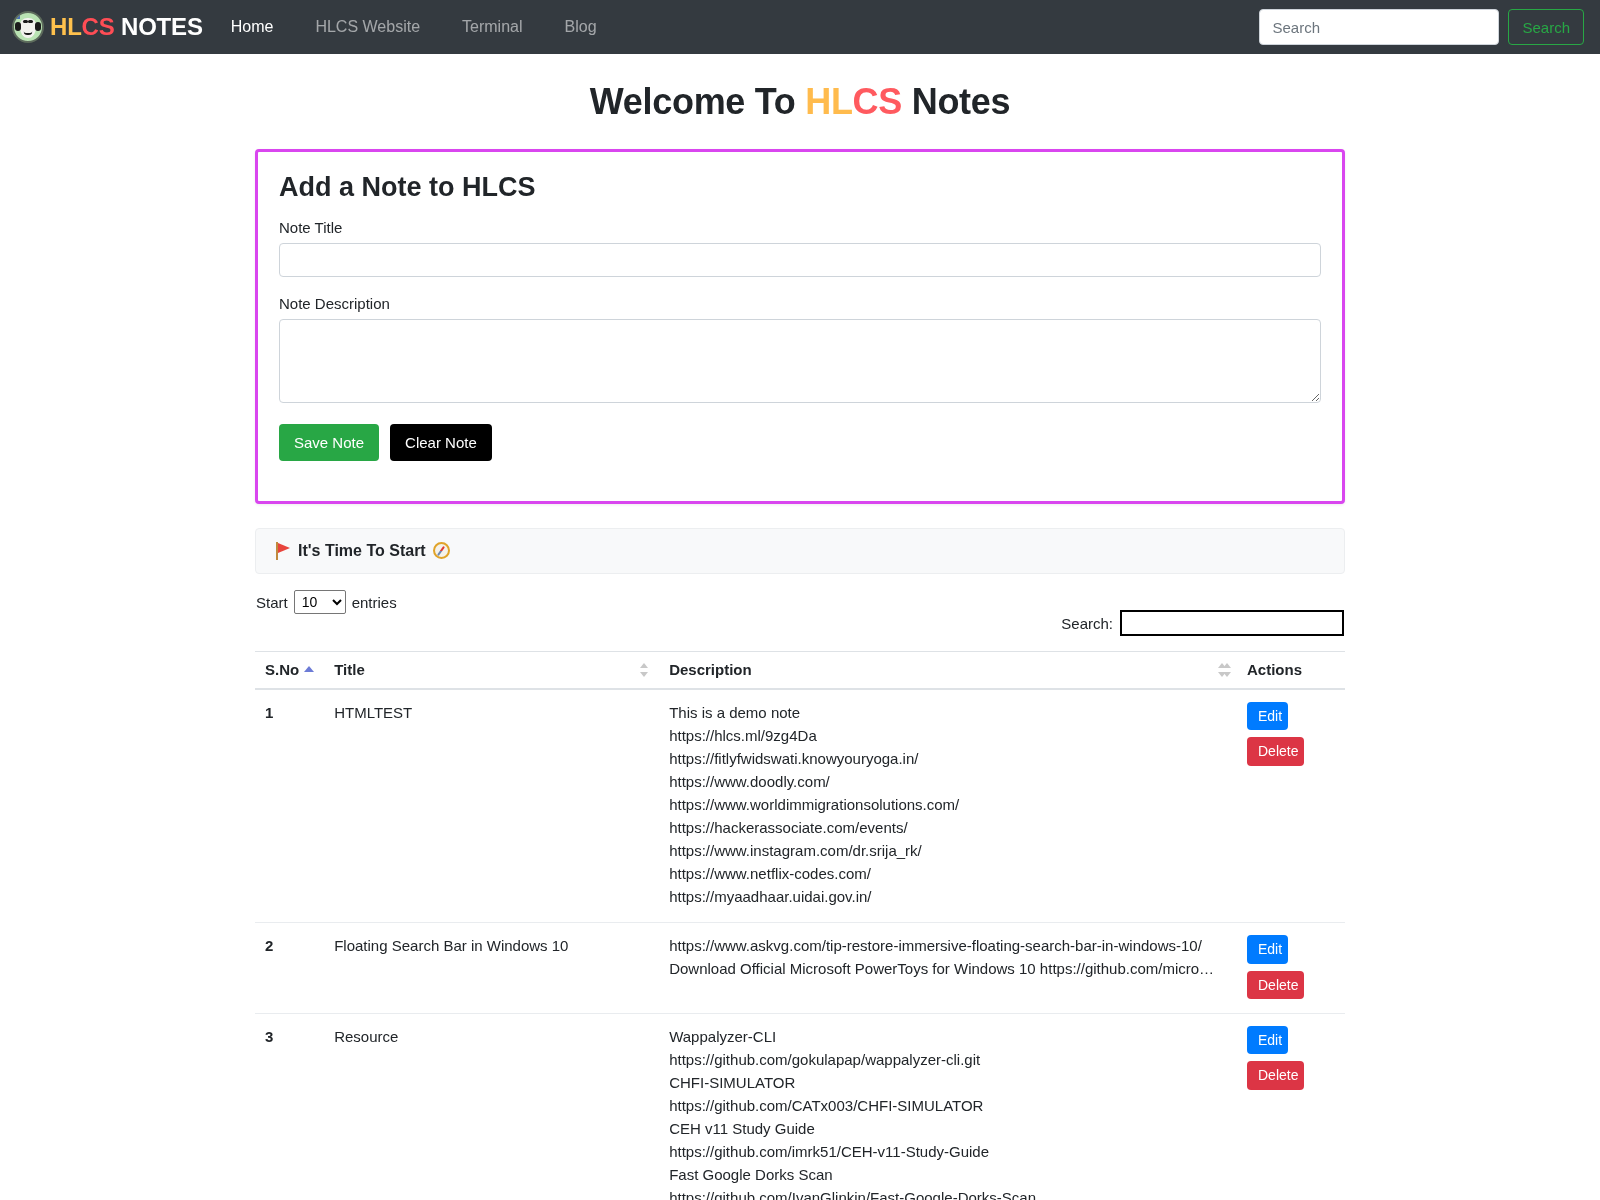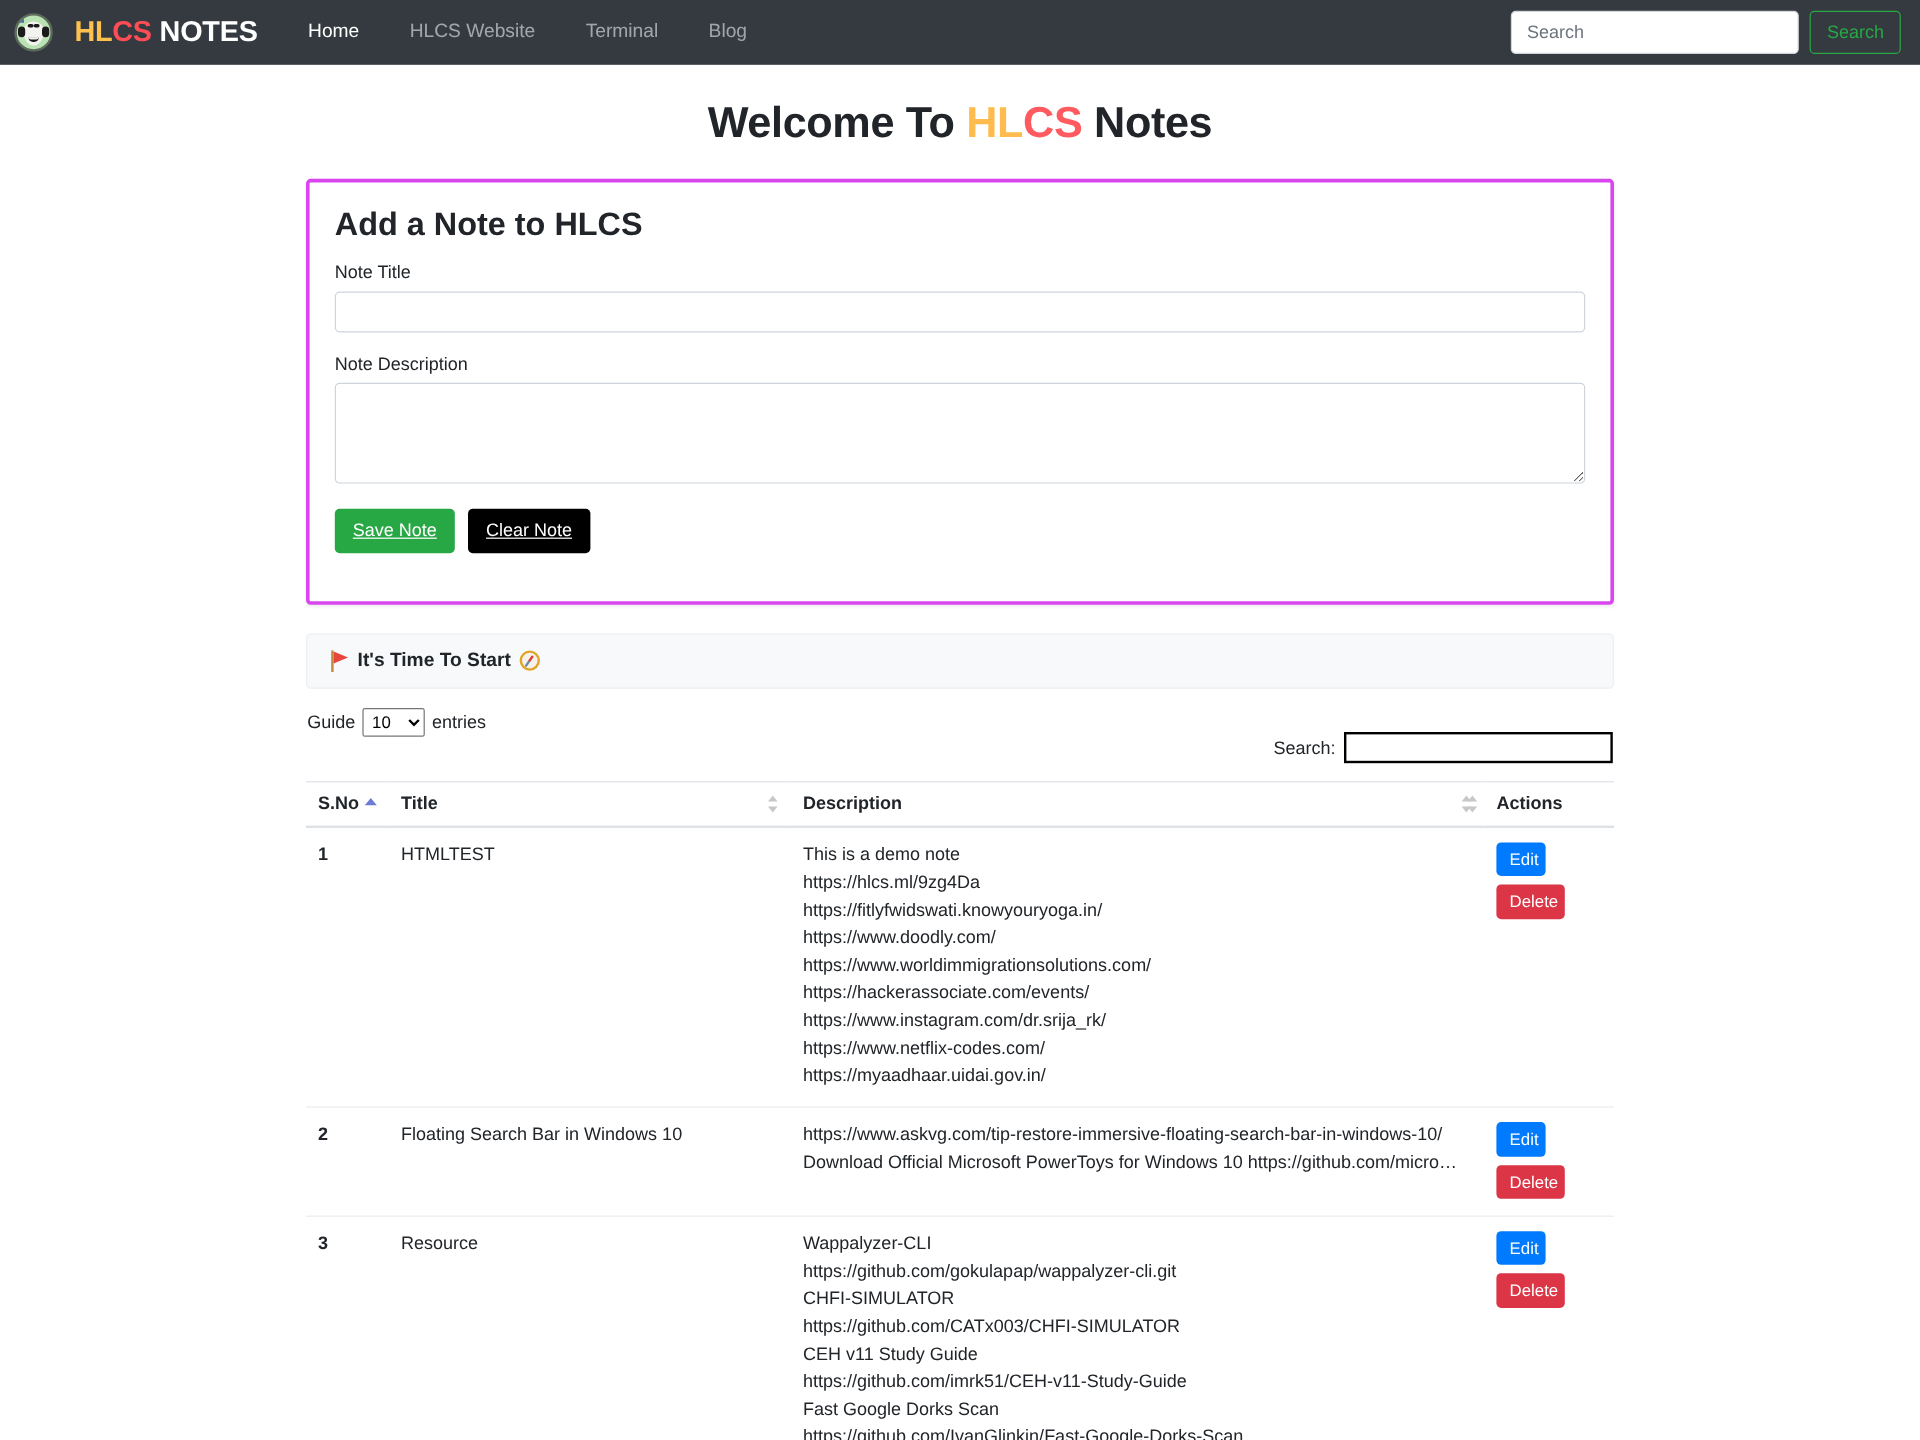--- a/index.html
+++ b/index.html
@@ -17,22 +17,22 @@
     height: 54px;
     background: #343a40;
     display: flex;
     align-items: center;
     padding: 0 16px 0 12px;
     position: relative;
   }
   .brand {
     display: flex;
     align-items: center;
-    gap: 18px;
-    margin-right: 26px;
+    gap: 6px;
+    margin-right: 12px;
   }
   .brand-logo {
     width: 32px; height: 32px;
     border-radius: 50%;
     background: #b9e3b3;
     border: 2px solid #5d6b5c;
     position: relative;
     overflow: hidden;
     flex: 0 0 auto;
   }
@@ -201,21 +201,20 @@
   .btn-row { margin-top: 21px; display: flex; gap: 11px; }
   .btn {
     border: none;
     border-radius: 4px;
     padding: 8px 15px;
     font-size: 15px;
     font-family: inherit;
     color: #fff;
     cursor: pointer;
     line-height: 1.4;
-    text-decoration: underline;
   }
   .btn-success { background: #28a745; }
   .btn-danger  { background: #000000; }
 
   
   .banner {
     margin-top: 24px;
     background: #f8f9fa;
     border: 1px solid #eceef0;
     border-radius: 4px;
@@ -436,21 +435,21 @@
         <span class="cloth"></span>
     </span>
     <span>It's Time To Start</span>
     <span class="compass-icon">
         <span class="needle"></span>
       </span>
   </div>
 
   <div class="dt-controls">
     <label class="dt-length">
-      <span>Guide</span>
+      <span>Start</span>
       <select>
         <option selected="">10</option>
         <option>25</option>
         <option>50</option>
         <option>100</option>
       </select>
       <span>entries</span>
     </label>
 
     <label class="dt-filter">

